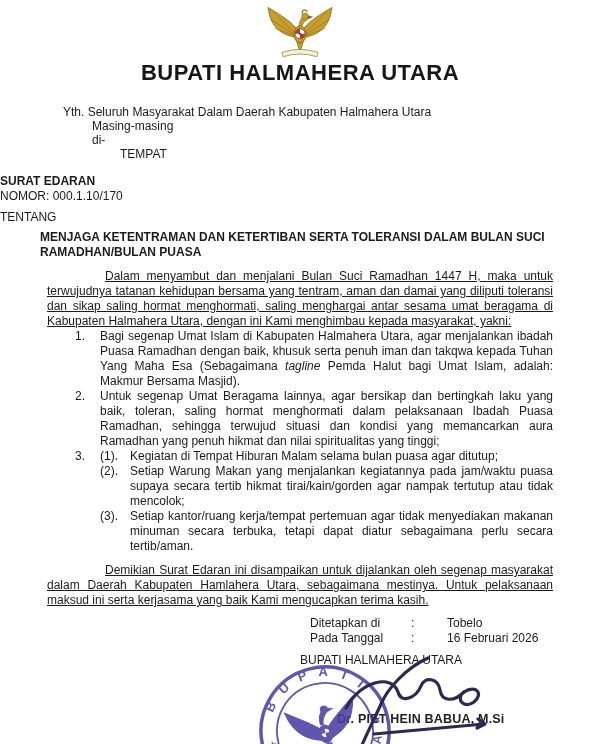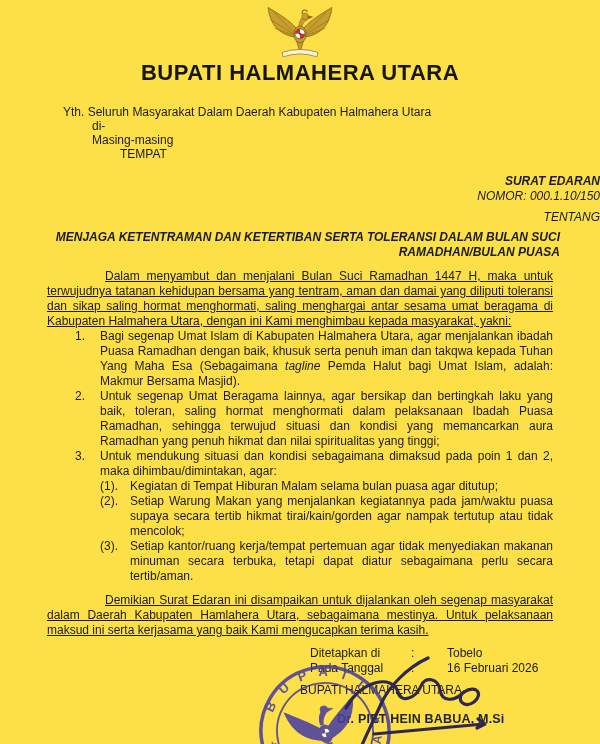--- a/index.html
+++ b/index.html
@@ -1,41 +1,41 @@
 <!DOCTYPE html>
 <html><head>
 <meta charset="utf-8">
 <style>
   * { margin:0; padding:0; box-sizing:border-box; }
   html,body { background:#e8e8e8; }
   .page {
     position:relative;
     width:600px; height:744px;
     margin:0 auto;
-    background:#fde047;
+    background:#ffffff;
     overflow:hidden;
     font-family:"Liberation Sans", sans-serif;
     color:#1b1b1b;
     font-size:12px;
     line-height:15px;
   }
   .letterhead { text-align:center; padding-top:3px; }
   .emblem-wrap { height:56px; display:flex; justify-content:center; }
   .office-name {
     font-size:22px; line-height:24px; font-weight:bold;
     letter-spacing:0.5px; margin-top:2px; color:#161616;
   }
   .recipient { margin:20px 0 13px 63px; line-height:14px; }
   .recipient .r-indent1 { padding-left:29px; }
   .recipient .r-indent2 { padding-left:57px; }
-  .doc-heading { text-align:right; margin-top:13px;font-style:italic; }
+  .doc-heading { text-align:left; margin-top:13px; }
   .doc-type { font-weight:bold; }
   .doc-gap { height:6px; }
   .doc-subject {
-    font-weight:bold; margin:5px 40px 0 55px; line-height:15px;
+    font-weight:bold; margin:5px 40px 0 40px; line-height:15px;
   }
   .body-text { margin:9px 47px 0 47px; text-align:justify;text-decoration:underline; }
   .opening-par { text-indent:58px; }
   .list { margin:0 47px 0 75px; }
   .list-item { display:flex; text-align:justify; }
   .list-marker { width:25px; flex:0 0 25px; }
   .list-body { flex:1; }
   .subitem { display:flex; text-align:justify; }
   .sub-marker { width:30px; flex:0 0 30px; }
   .sub-body { flex:1; }
@@ -87,28 +87,28 @@
         <circle cx="60" cy="55" r="2" fill="#1d5c2e"></circle>
 
         <path d="M28,88 Q60,78 92,88 L90,96 Q60,86 30,96 Z" fill="#f7f2de" stroke="#8a6a12" stroke-width="1.2"></path>
       </svg>
     </div>
     <div class="office-name">BUPATI HALMAHERA UTARA</div>
   </div>
 
   <div class="recipient">
     <div>Yth. Seluruh Masyarakat Dalam Daerah Kabupaten Halmahera Utara</div>
+    <div class="r-indent1">Masing-masing</div>
     <div class="r-indent1">di-</div>
-    <div class="r-indent1">Masing-masing</div>
     <div class="r-indent2">TEMPAT</div>
   </div>
 
   <div class="doc-heading">
     <div class="doc-type">SURAT EDARAN</div>
-    <div>NOMOR: 000.1.10/150</div>
+    <div>NOMOR: 000.1.10/170</div>
     <div class="doc-gap"></div>
     <div>TENTANG</div>
     <div class="doc-subject">MENJAGA KETENTRAMAN DAN KETERTIBAN SERTA TOLERANSI DALAM BULAN SUCI RAMADHAN/BULAN PUASA</div>
   </div>
 
   <p class="body-text opening-par">Dalam menyambut dan menjalani Bulan Suci Ramadhan 1447 H, maka untuk terwujudnya tatanan kehidupan bersama yang tentram, aman dan damai yang diliputi toleransi dan sikap saling hormat menghormati, saling menghargai antar sesama umat beragama di Kabupaten Halmahera Utara, dengan ini Kami menghimbau kepada masyarakat, yakni:</p>
 
   <div class="list">
 
     <div class="list-item">
@@ -117,21 +117,20 @@
     </div>
 
     <div class="list-item">
       <span class="list-marker">2.</span>
       <span class="list-body">Untuk segenap Umat Beragama lainnya, agar bersikap dan bertingkah laku yang baik, toleran, saling hormat menghormati dalam pelaksanaan Ibadah Puasa Ramadhan, sehingga terwujud situasi dan kondisi yang memancarkan aura Ramadhan yang penuh hikmat dan nilai spiritualitas yang tinggi;</span>
     </div>
 
     <div class="list-item">
       <span class="list-marker">3.</span>
       <span class="list-body">
-        <div>Untuk mendukung situasi dan kondisi sebagaimana dimaksud pada poin 1 dan 2, maka dihimbau/dimintakan, agar:</div>
         <div class="subitem">
           <span class="sub-marker">(1).</span>
           <span class="sub-body">Kegiatan di Tempat Hiburan Malam selama bulan puasa agar ditutup;</span>
         </div>
         <div class="subitem">
           <span class="sub-marker">(2).</span>
           <span class="sub-body">Setiap Warung Makan yang menjalankan kegiatannya pada jam/waktu puasa supaya secara tertib hikmat tirai/kain/gorden agar nampak tertutup atau tidak mencolok;</span>
         </div>
         <div class="subitem">
           <span class="sub-marker">(3).</span>

